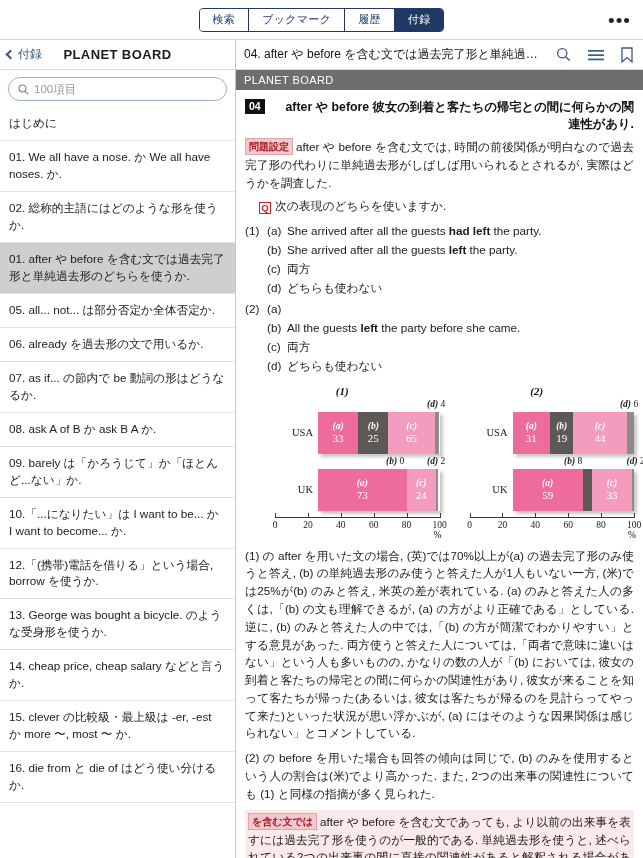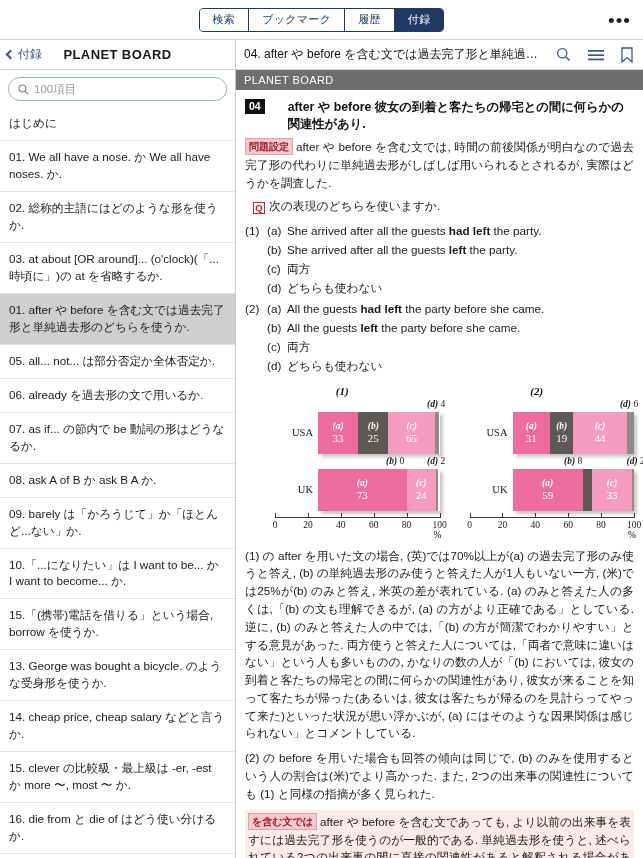--- a/index.html
+++ b/index.html
@@ -98,41 +98,41 @@
 
   .dt-band {
     background: #6e6e6e; color: #ffffff;
     font-size: 11px; padding: 4px 8px; letter-spacing: .4px;
     flex: 0 0 auto;
   }
 
   .dt-body { flex: 1 1 auto; overflow: hidden; padding: 6px 9px 0 9px; }
 
   
-  .headline { display: flex; align-items: baseline; gap: 23px; margin: 3px 8px 5px 0; }
+  .headline { display: flex; align-items: baseline; gap: 11px; margin: 3px 0 5px 0; text-align: right; }
   .num-badge {
     background: #111; color: #fff; font-size: 10.5px; font-weight: bold;
     padding: 1px 4px; line-height: 1.2; display: inline-block; flex: 0 0 auto;
     position: relative; top: -1px;
   }
   .headline-text { font-size: 12.3px; font-weight: bold; color: #111; line-height: 1.4; }
 
   .para { font-size: 11.7px; line-height: 1.52; color: #1a1a1a; margin-bottom: 7px; text-align: justify; }
   .tag-red {
     background: #f4c8cd; color: #a81b28; font-size: 10px; font-weight: bold;
     padding: 1px 3px; margin-right: 3px; display: inline-block; line-height: 1.3;
     position: relative; top: -1px; border: 1px solid #dca5ac;
   }
   .q-badge {
     display: inline-block; border: 1.3px solid #cc2026; color: #cc2026;
     font-size: 9.5px; font-weight: bold; width: 12px; height: 12px;
     line-height: 10px; text-align: center; margin-right: 4px;
     position: relative; top: 1px;
   }
-  .q-line { font-size: 11.8px; color: #1a1a1a; margin: 4px 0 7px 8px; }
+  .q-line { font-size: 11.8px; color: #1a1a1a; margin: 4px 0 7px 14px; }
 
   
   .ex-block { margin: 0 0 2px 0; }
   .ex-row { font-size: 11.7px; line-height: 1.62; color: #1a1a1a; display: flex; }
   .ex-num { width: 22px; flex: 0 0 22px; }
   .ex-lbl { width: 20px; flex: 0 0 20px; }
   .ex-txt { flex: 1 1 auto; }
   .ex-txt b { font-weight: bold; }
 
   
@@ -213,29 +213,28 @@
             <line x1="7" y1="7" x2="10.2" y2="10.2" stroke="#8a8a8a" stroke-width="1.2"></line>
           </svg>
           <input class="sb-search-input" type="text" placeholder="100項目" style="">
         </div>
       </div>
 
       <div class="sb-list" id="sb-list">
           <div class="sb-item">はじめに</div>
           <div class="sb-item">01. We all have a nose. か We all have noses. か.</div>
           <div class="sb-item">02. 総称的主語にはどのような形を使うか.</div>
-          <div class="sb-item">03. at about [OR around]... (o'clock)(「...時頃に」)の at を省略するか.</div>
           <div class="sb-item selected">01. after や before を含む文では過去完了形と単純過去形のどちらを使うか.</div>
           <div class="sb-item">05. all... not... は部分否定か全体否定か.</div>
           <div class="sb-item">06. already を過去形の文で用いるか.</div>
           <div class="sb-item">07. as if... の節内で be 動詞の形はどうなるか.</div>
           <div class="sb-item">08. ask A of B か ask B A か.</div>
           <div class="sb-item">09. barely は「かろうじて」か「ほとんど...ない」か.</div>
           <div class="sb-item">10.「...になりたい」は I want to be... か I want to become... か.</div>
-          <div class="sb-item">15.「(携帯)電話を借りる」という場合, borrow を使うか.</div>
+          <div class="sb-item">12.「(携帯)電話を借りる」という場合, borrow を使うか.</div>
           <div class="sb-item">13. George was bought a bicycle. のような受身形を使うか.</div>
           <div class="sb-item">14. cheap price, cheap salary などと言うか.</div>
           <div class="sb-item">15. clever の比較級・最上級は -er, -est か more 〜, most 〜 か.</div>
           <div class="sb-item">16. die from と die of はどう使い分けるか.</div>
         </div>
     </div>
 
     <div class="detail">
       <div class="dt-head">
         <div class="dt-title">04. after や before を含む文では過去完了形と単純過去形のど...</div>
@@ -292,21 +291,20 @@
               <div class="ex-row">
                 <span class="ex-num"></span>
                 <span class="ex-lbl">(d)</span>
                 <span class="ex-txt">どちらも使わない</span>
               </div>
             </div>
             <div class="ex-block">
               <div class="ex-row">
                 <span class="ex-num">(2)</span>
                 <span class="ex-lbl">(a)</span>
-                <span class="ex-txt">All the guests <b>had left</b> the party before she came.</span>
               </div>
               <div class="ex-row">
                 <span class="ex-num"></span>
                 <span class="ex-lbl">(b)</span>
                 <span class="ex-txt">All the guests <b>left</b> the party before she came.</span>
               </div>
               <div class="ex-row">
                 <span class="ex-num"></span>
                 <span class="ex-lbl">(c)</span>
                 <span class="ex-txt">両方</span>

